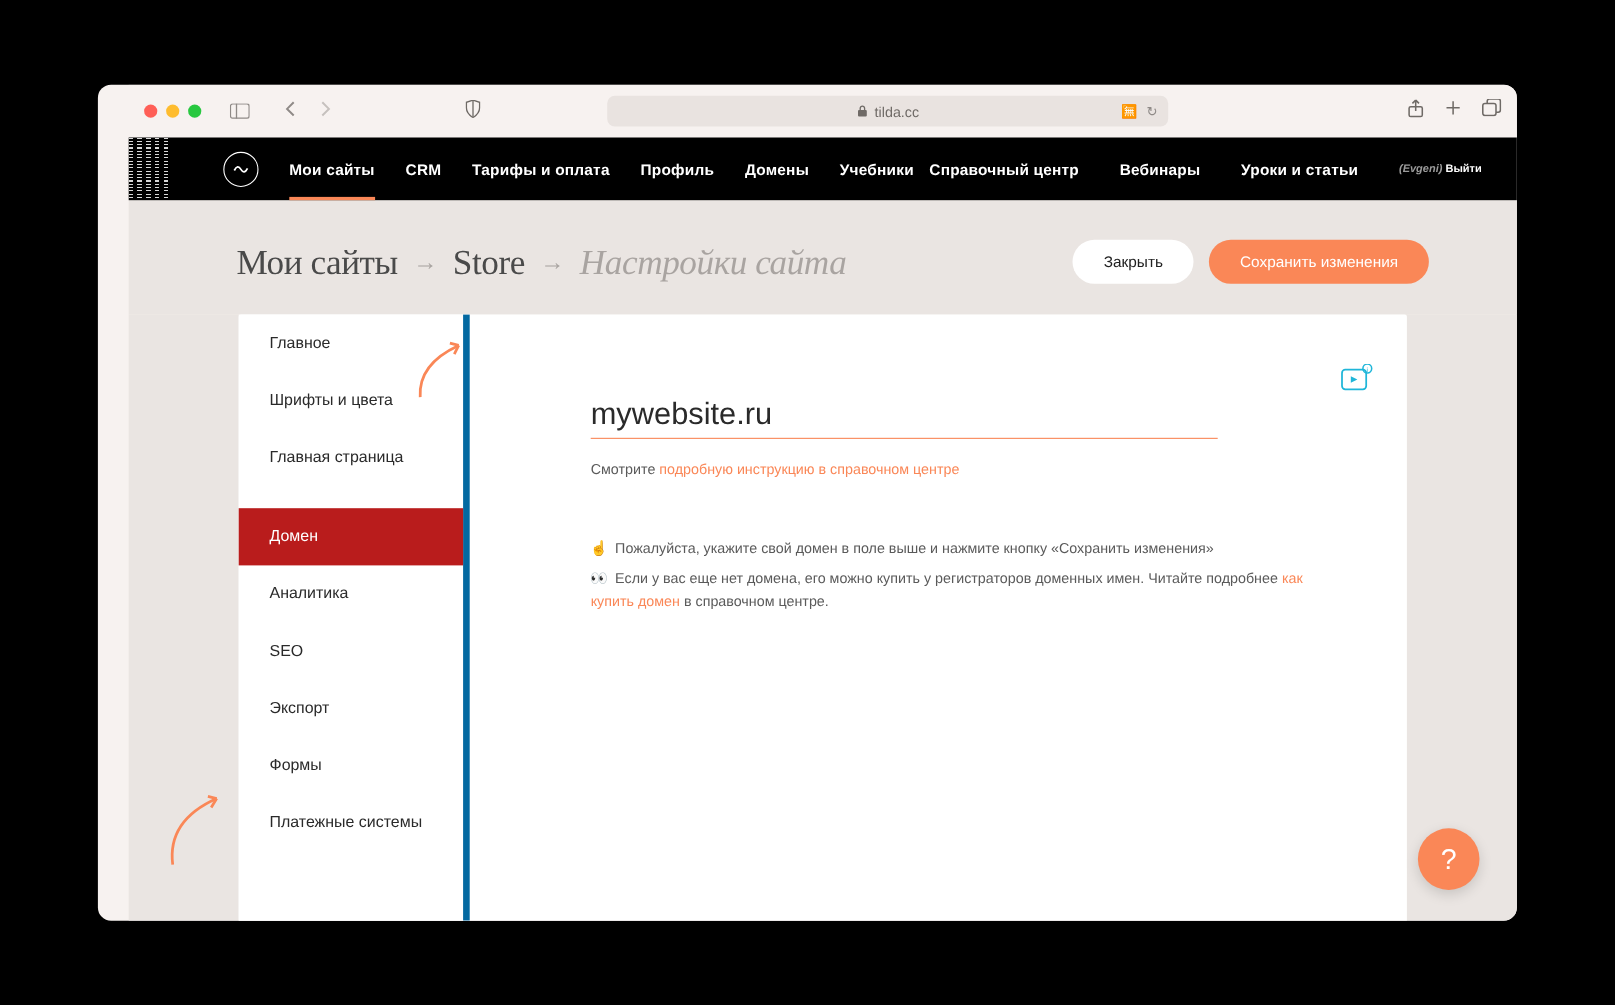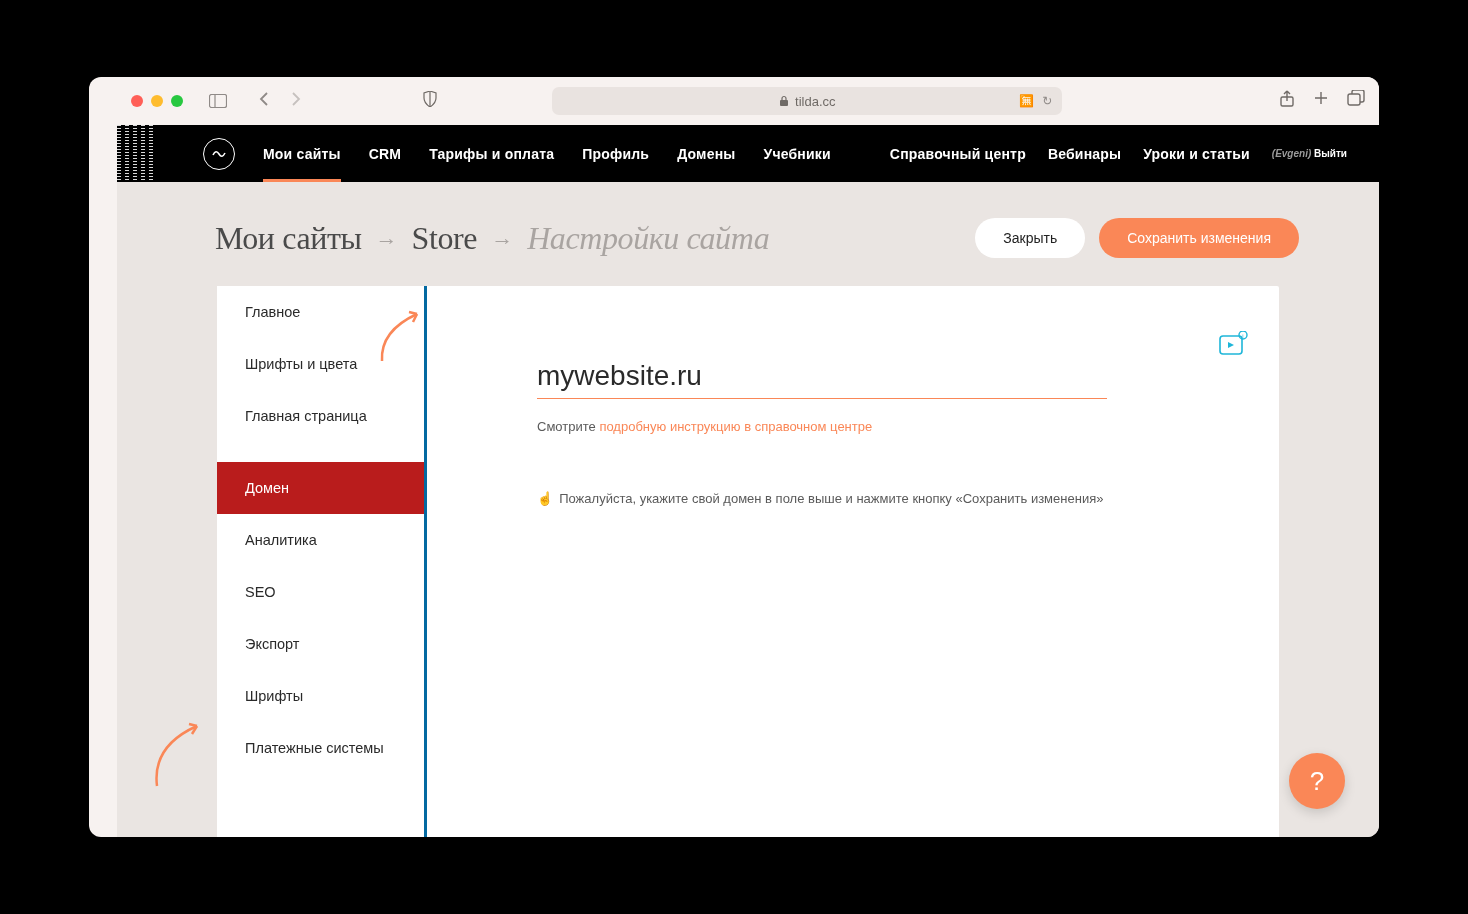--- a/index.html
+++ b/index.html
@@ -117,21 +117,21 @@
       position: relative;
     }
     .nav-item.active::after {
       content: '';
       position: absolute;
       left: 0; right: 0;
       bottom: -20px;
       height: 3px;
       background: #fa8757;
     }
-    .nav-right { display: flex; align-items: center; gap: 22px; margin-left: auto; margin-right: 32px; }
+    .nav-right { display: flex; align-items: center; gap: 37px; margin-left: auto; margin-right: 32px; }
     .nav-right .nav-item { font-weight: 600; font-size: 14px; }
     .user-block { color: #fff; font-size: 10px; font-weight: 600; }
     .user-name { color: #9a9a9a; font-style: italic; }
     
     .page-header {
       display: flex;
       align-items: center;
       padding: 36px 80px 28px 98px;
       background: #eae5e2;
     }
@@ -168,21 +168,21 @@
       position: relative;
     }
     .panel {
       display: flex;
       background: #fff;
       flex: 1;
       border-radius: 2px 2px 0 0;
     }
     .sidebar {
       width: 210px;
-      border-right: 3px solid #0369a1;
+      border-right: 6px solid #0369a1;
       background: #fff;
     }
     .sidebar-item {
       padding: 18px 28px;
       font-size: 14.5px;
       color: #2a2a2a;
       font-weight: 400;
       cursor: pointer;
     }
     .sidebar-item.active {
@@ -376,21 +376,21 @@
 
     <div class="panel">
       <div class="sidebar">
         <div class="sidebar-item">Главное</div>
         <div class="sidebar-item">Шрифты и цвета</div>
         <div class="sidebar-item">Главная страница</div>
         <div class="sidebar-item active">Домен</div>
         <div class="sidebar-item">Аналитика</div>
         <div class="sidebar-item">SEO</div>
         <div class="sidebar-item">Экспорт</div>
-        <div class="sidebar-item">Шрифты</div>
+        <div class="sidebar-item">Формы</div>
         <div class="sidebar-item">Платежные системы</div>
       </div>
 
       <div class="main">
         <svg class="arrow-annotation" style="left:-55px; top:20px;" width="60" height="60">
           <path d="M10 55 Q 8 25 45 8" fill="none" stroke="#fa8757" stroke-width="2.5"></path>
           <path d="M45 8 L37 6 M45 8 L41 16" fill="none" stroke="#fa8757" stroke-width="2.5"></path>
         </svg>
 
         <div class="info-icon">
@@ -406,20 +406,23 @@
           <input class="domain-input" type="text" value="mywebsite.ru" style="">
         </div>
         <div class="help-line">
           <span>Смотрите </span><a href="#">подробную инструкцию в справочном центре</a>
         </div>
 
         <div class="note-block">
           <div class="note-row">
             <span class="emoji">☝</span><span>Пожалуйста, укажите свой домен в поле выше и нажмите кнопку «Сохранить изменения»</span>
           </div>
+          <div class="note-row">
+            <span class="emoji">👀</span><span>Если у вас еще нет домена, его можно купить у регистраторов доменных имен. Читайте подробнее </span><a href="#">как купить домен</a><span> в справочном центре.</span>
+          </div>
         </div>
       </div>
     </div>
   </div>
 
   <div class="help-fab">
     <span>?</span>
   </div>
 </div>
 

